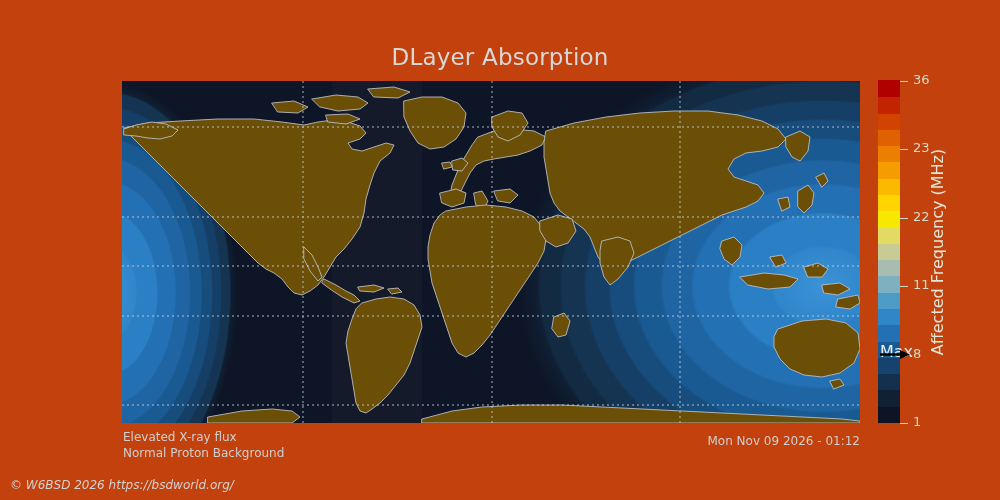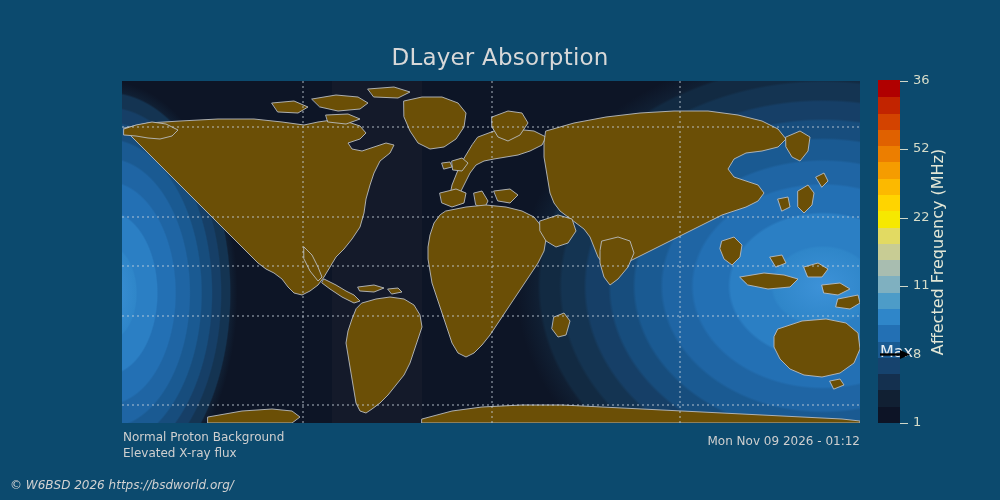--- a/index.html
+++ b/index.html
@@ -1,19 +1,19 @@
 <!DOCTYPE html>
 <html><head>
 <meta charset="utf-8">
 <style>
   html,body{margin:0;padding:0;background:#0b0b0b;}
   body{width:1000px;height:500px;position:relative;overflow:hidden;
        font-family:"DejaVu Sans","Liberation Sans",sans-serif;}
 
-  #root{position:absolute;inset:0;background:#0c4a6e;}
+  #root{position:absolute;inset:0;background:#c2410c;}
 
   
   .title{position:absolute;left:0;top:44px;width:1000px;text-align:center;
          color:#d8d8d8;font-size:23px;letter-spacing:.2px;}
 
   
   .map-wrap{position:absolute;left:122px;top:81px;width:738px;height:342px;
             overflow:hidden;background:#0f1524;}
   .map-svg{position:absolute;left:0;top:0;width:738px;height:342px;display:block;}
 
@@ -241,21 +241,21 @@
         <div class="cbar-band" style="bottom: 325.714px; height: 16.8857px; background: rgb(176, 0, 0);"></div>
       </div>
   </div>
   <div class="cbar-ticks">
       <div class="tickrow" style="top: 0px;">
         <span class="tickline"></span>
         <span class="ticklabel">36</span>
       </div>
       <div class="tickrow" style="top: 68.4px;">
         <span class="tickline"></span>
-        <span class="ticklabel">52</span>
+        <span class="ticklabel">23</span>
       </div>
       <div class="tickrow" style="top: 136.8px;">
         <span class="tickline"></span>
         <span class="ticklabel">22</span>
       </div>
       <div class="tickrow" style="top: 205.2px;">
         <span class="tickline"></span>
         <span class="ticklabel">11</span>
       </div>
       <div class="tickrow" style="top: 273.6px;">
@@ -272,21 +272,21 @@
     <span class="lbl">Max</span>
     <svg class="arrow" viewBox="0 0 30 9">
       <line x1="0" y1="4.5" x2="22" y2="4.5" stroke="#000" stroke-width="2.4"></line>
       <polygon points="20,0 30,4.5 20,9" fill="#000"></polygon>
     </svg>
   </div>
 
   <div class="cbar-title">Affected Frequency (MHz)</div>
 
   <div class="status">
+    <div>Elevated X-ray flux</div>
     <div>Normal Proton Background</div>
-    <div>Elevated X-ray flux</div>
   </div>
 
   <div class="stamp">Mon Nov 09 2026 - 01:12</div>
 
   <div class="footer">© W6BSD 2026 https://bsdworld.org/</div>
 
 </div>
 
 </body></html>

